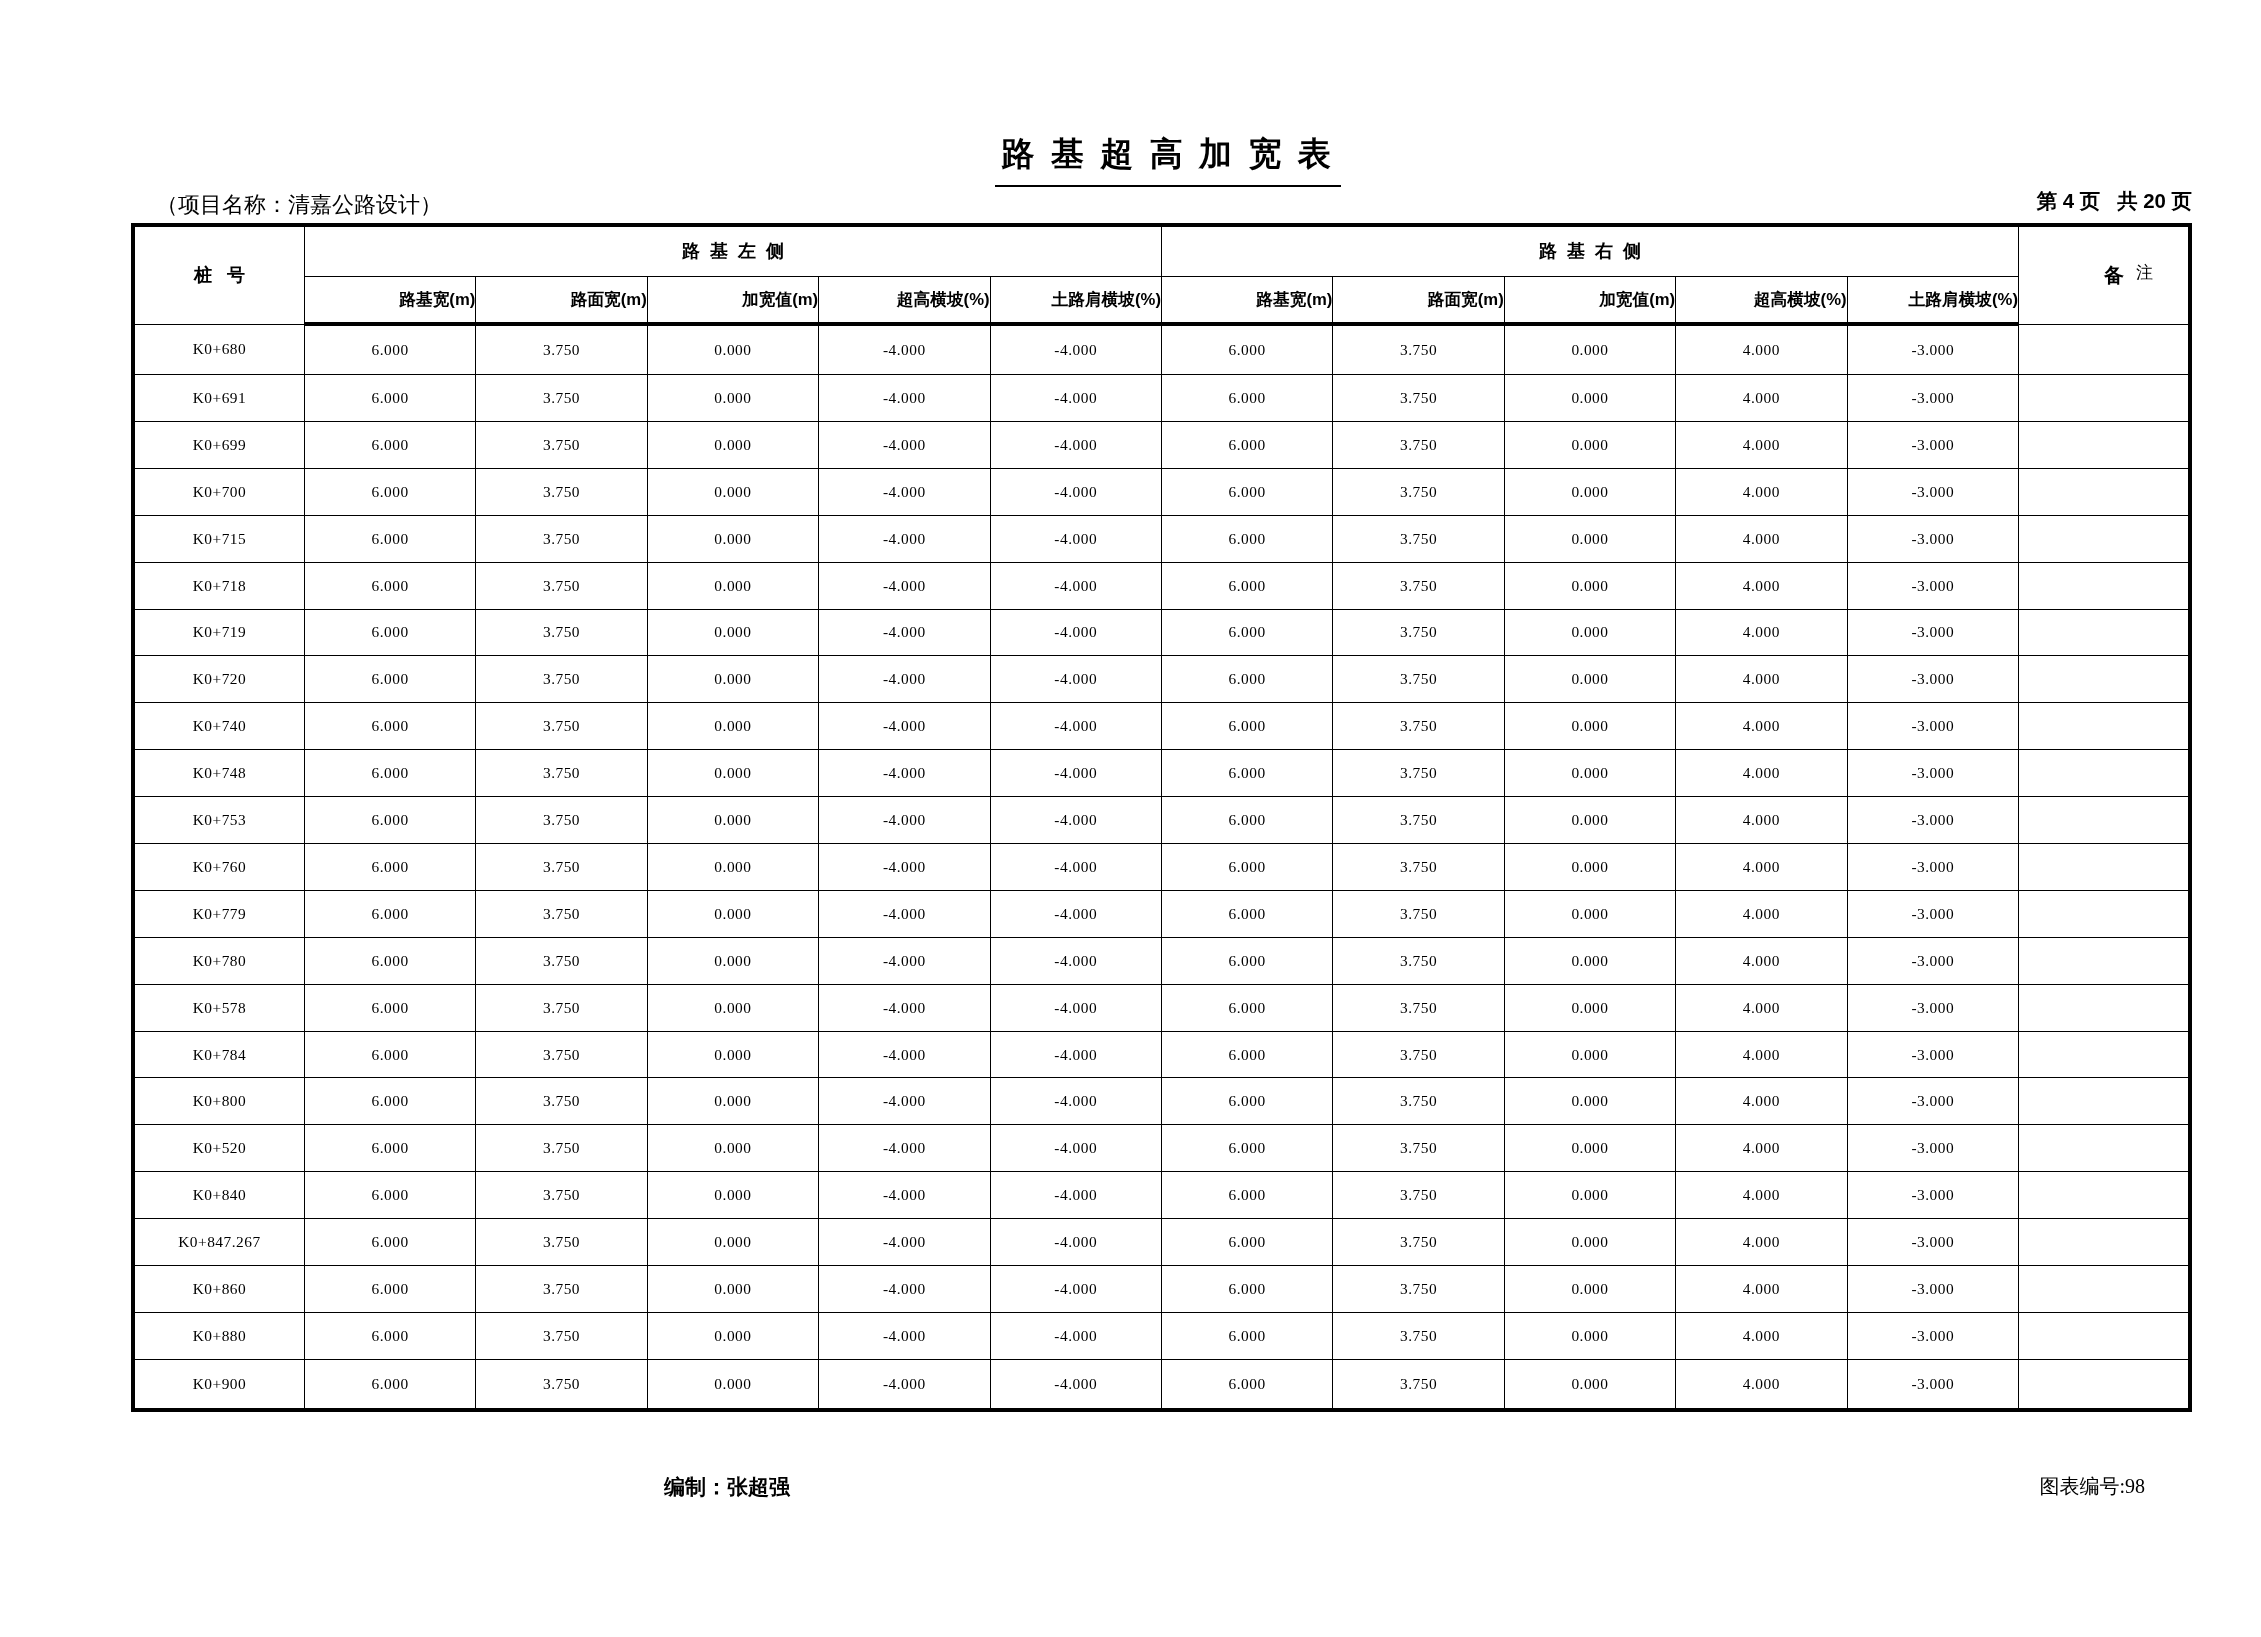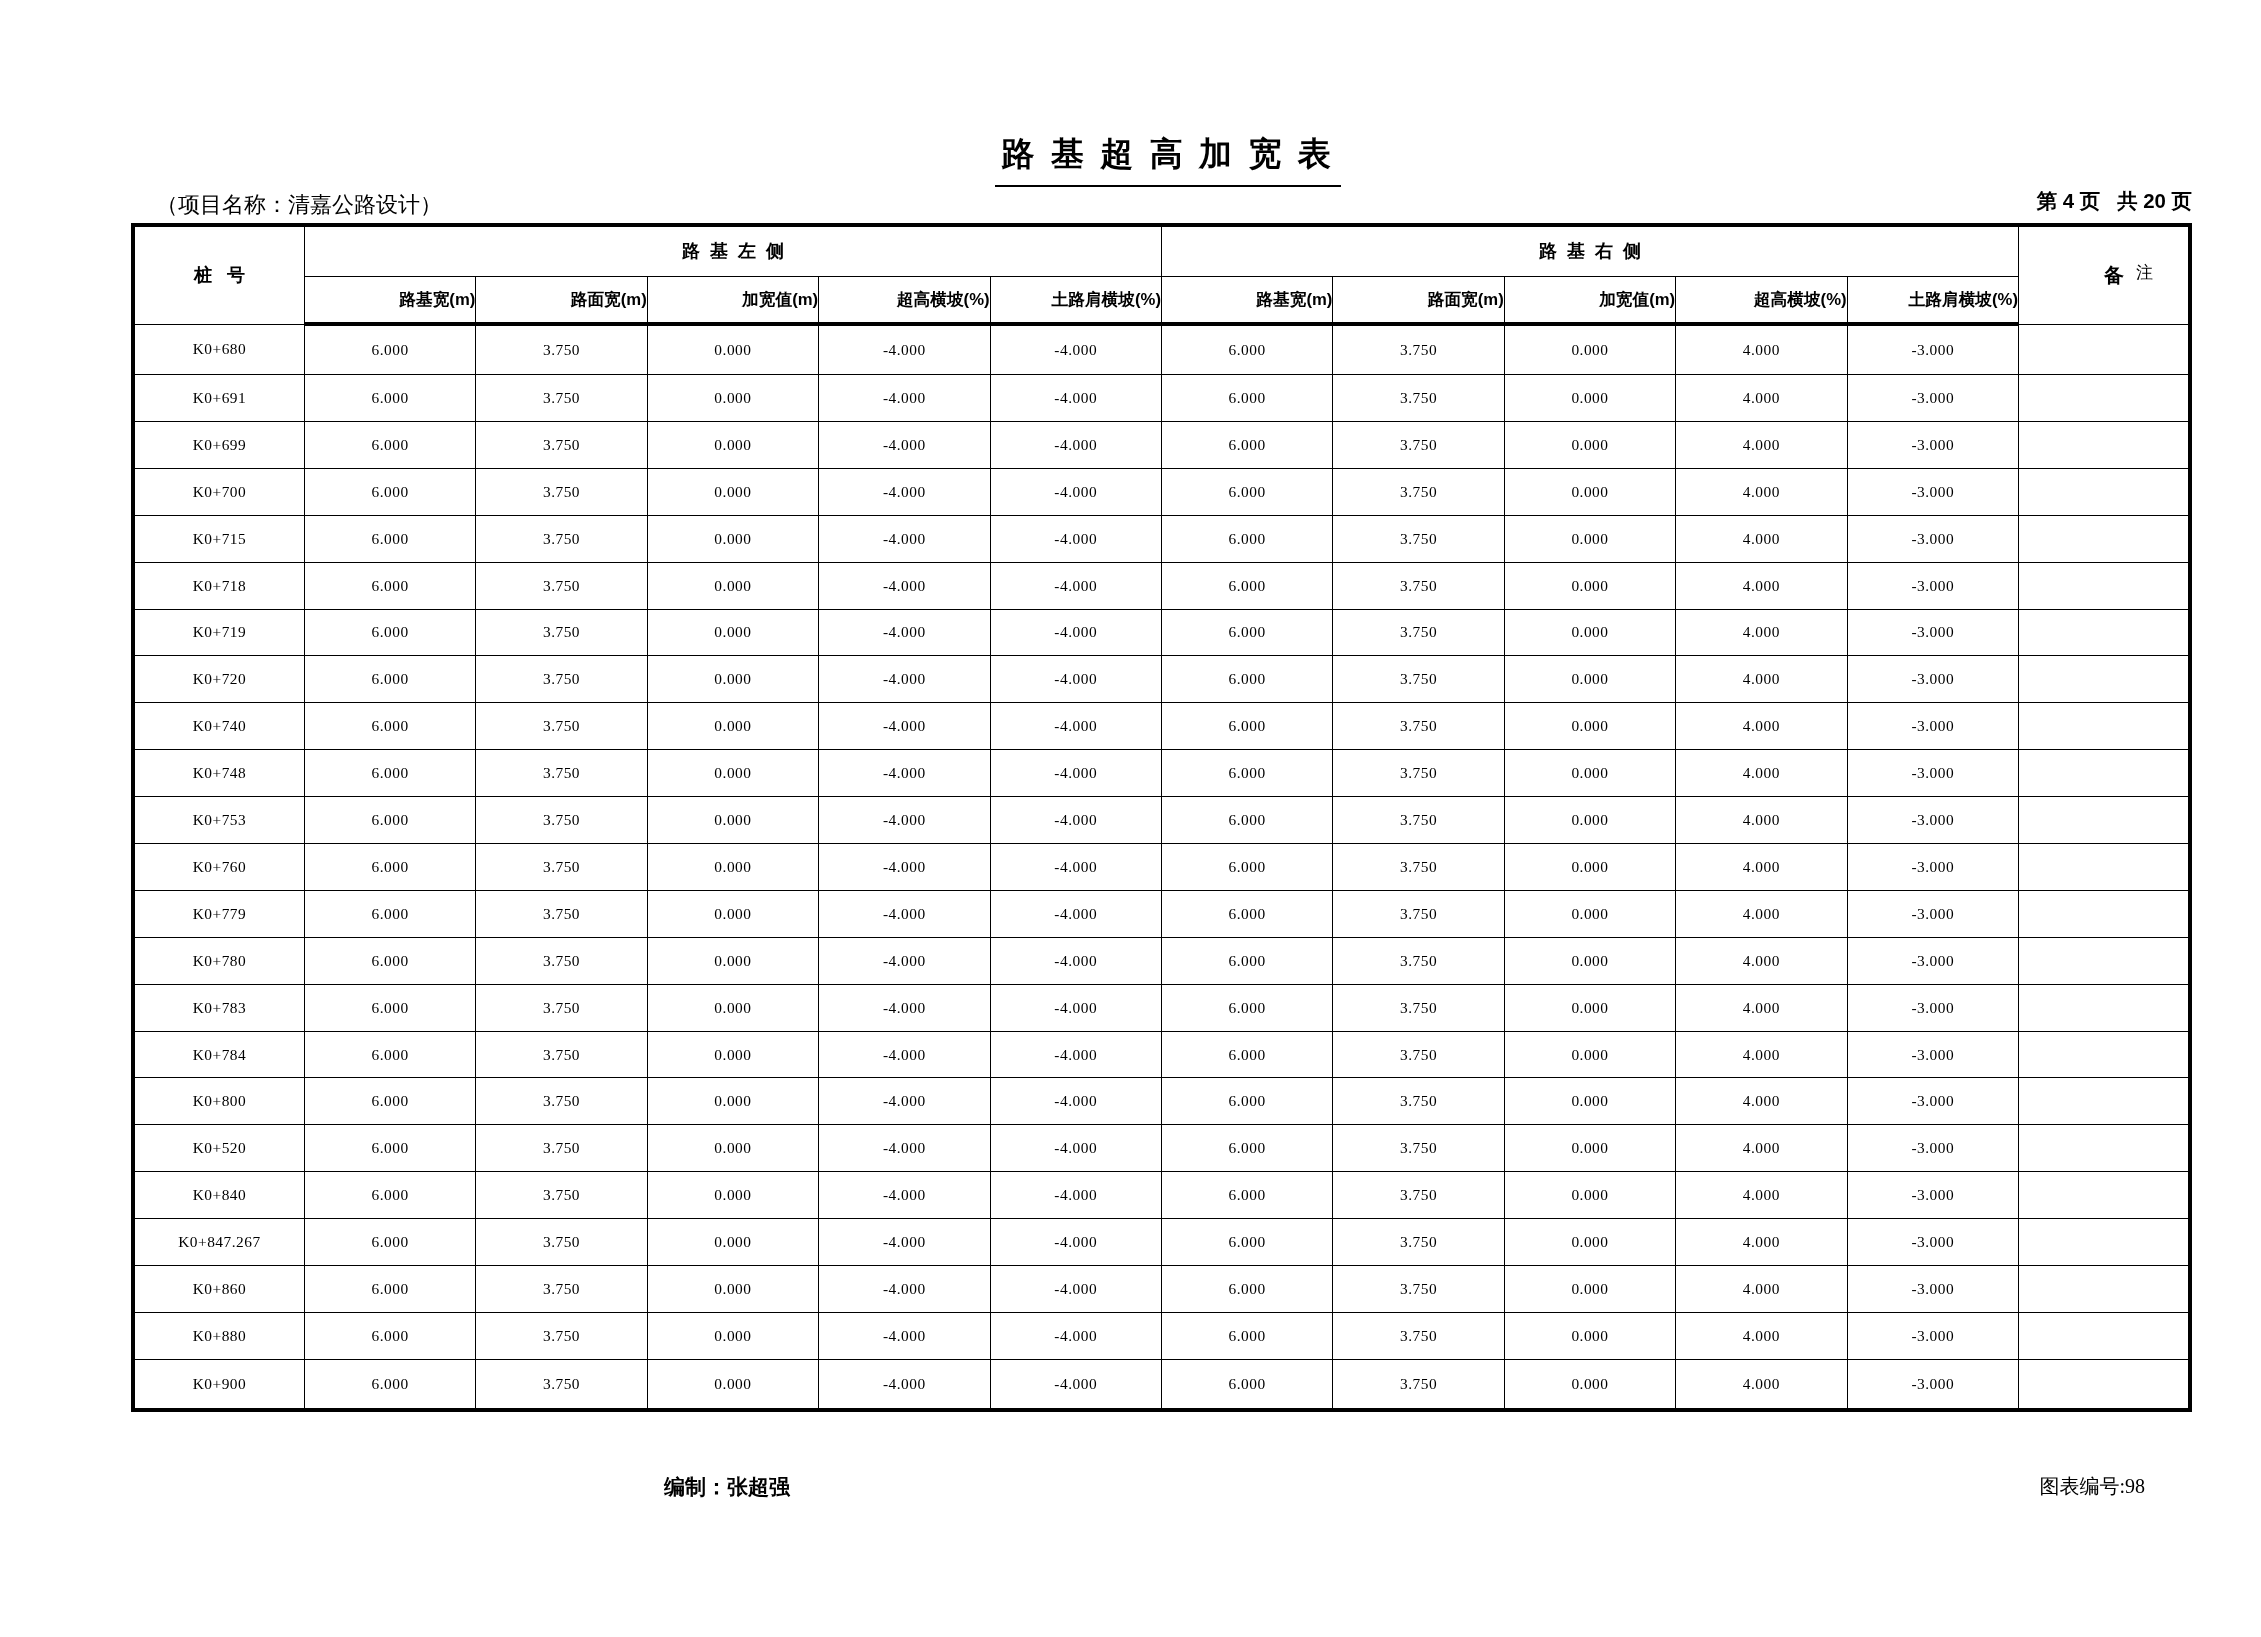--- a/index.html
+++ b/index.html
@@ -378,21 +378,21 @@
           <td>-4.000</td>
           <td>-4.000</td>
           <td class="c-groupstart">6.000</td>
           <td>3.750</td>
           <td>0.000</td>
           <td>4.000</td>
           <td>-3.000</td>
           <td></td>
         </tr>
         <tr>
-          <td class="c-station">K0+783</td>
+          <td class="c-station">K0+578</td>
           <td>6.000</td>
           <td>3.750</td>
           <td>0.000</td>
           <td>-4.000</td>
           <td>-4.000</td>
           <td class="c-groupstart">6.000</td>
           <td>3.750</td>
           <td>0.000</td>
           <td>4.000</td>
           <td>-3.000</td>

